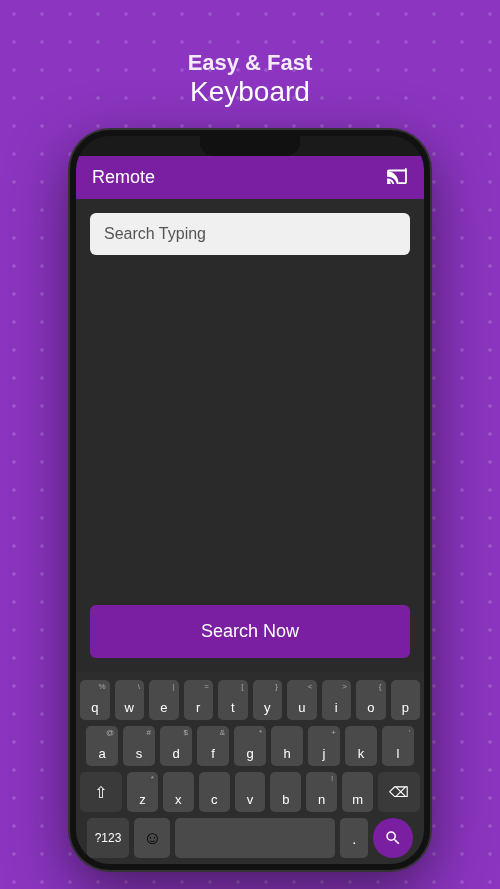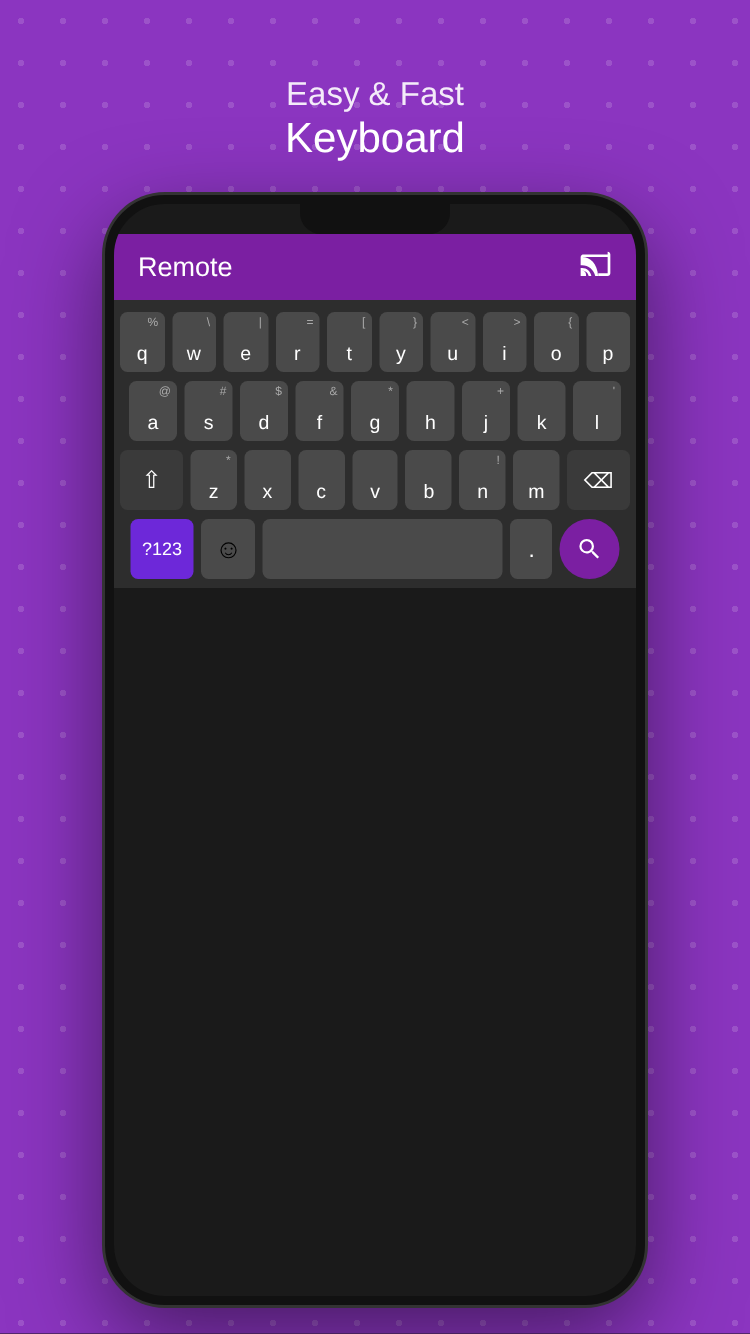--- a/index.html
+++ b/index.html
@@ -28,21 +28,21 @@
 
     .header-text {
       text-align: center;
       margin-top: 50px;
       z-index: 1;
     }
 
     .header-subtitle {
       color: rgba(255,255,255,0.9);
       font-size: 22px;
-      font-weight: 400;
+      font-weight: 700;
     }
 
     .header-title {
       color: #ffffff;
       font-size: 28px;
       font-weight: 400;
     }
 
     
     .phone-frame {
@@ -52,20 +52,21 @@
       transform: translateX(-50%);
       width: 360px;
       height: 740px;
       background: #1a1a1a;
       border-radius: 40px;
       border: 6px solid #111;
       box-shadow: 0 0 0 2px #333, 0 20px 60px rgba(0,0,0,0.5);
       overflow: hidden;
       display: flex;
       flex-direction: column;
+      justify-content: center;
     }
 
     
     .phone-notch {
       width: 100px;
       height: 20px;
       background: #111;
       border-radius: 0 0 14px 14px;
       margin: 0 auto;
       flex-shrink: 0;
@@ -183,21 +184,21 @@
     }
 
     .key-bottom-row {
       display: flex;
       justify-content: center;
       gap: 5px;
       align-items: center;
     }
 
     .key-123 {
-      background: #6d28d9;
+      background: #404040;
       color: #ffffff;
       border-radius: 5px;
       font-size: 12px;
       height: 40px;
       padding: 0 8px;
       display: flex;
       align-items: center;
       justify-content: center;
       cursor: pointer;
     }
@@ -281,20 +282,27 @@
 
   <div class="app-bar">
     <span class="app-bar-title">Remote</span>
     <span class="cast-icon">
       <svg width="22" height="18" viewBox="0 0 24 20" fill="white">
         <path d="M1 18v2h4v-1c0-1.7-1.3-3-3-3H1v2zm0-4v2h1c2.8 0 5 2.2 5 5v1h2v-1C9 17.1 5.9 14 2 14H1zm0-4v2h1c5.5 0 10 4.5 10 10v1h2v-1C14 11.4 8.6 6 2 6H1zm20-6H3C1.9 4 1 4.9 1 6v3h2V6h18v12h-7v2h7c1.1 0 2-.9 2-2V4c0-1.1-.9-2-2-2z"></path>
       </svg>
     </span>
   </div>
 
+  <div class="app-content">
+    <div class="search-input-container">
+      <span class="search-input-text">Search Typing</span>
+    </div>
+    <div class="content-area"></div>
+    <button class="search-now-btn">Search Now</button>
+  </div>
 
   <div class="keyboard">
 
     <div class="key-row">
       <div class="key"><span class="top-char">%</span>q</div>
       <div class="key"><span class="top-char">\</span>w</div>
       <div class="key"><span class="top-char">|</span>e</div>
       <div class="key"><span class="top-char">=</span>r</div>
       <div class="key"><span class="top-char">[</span>t</div>
       <div class="key"><span class="top-char">}</span>y</div>

